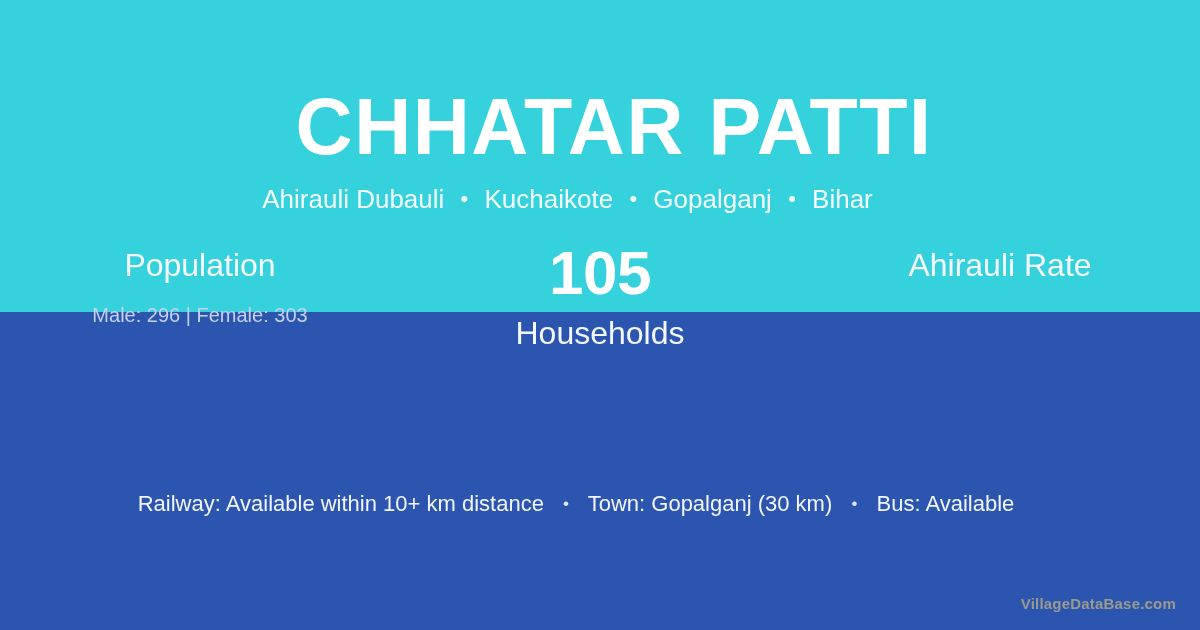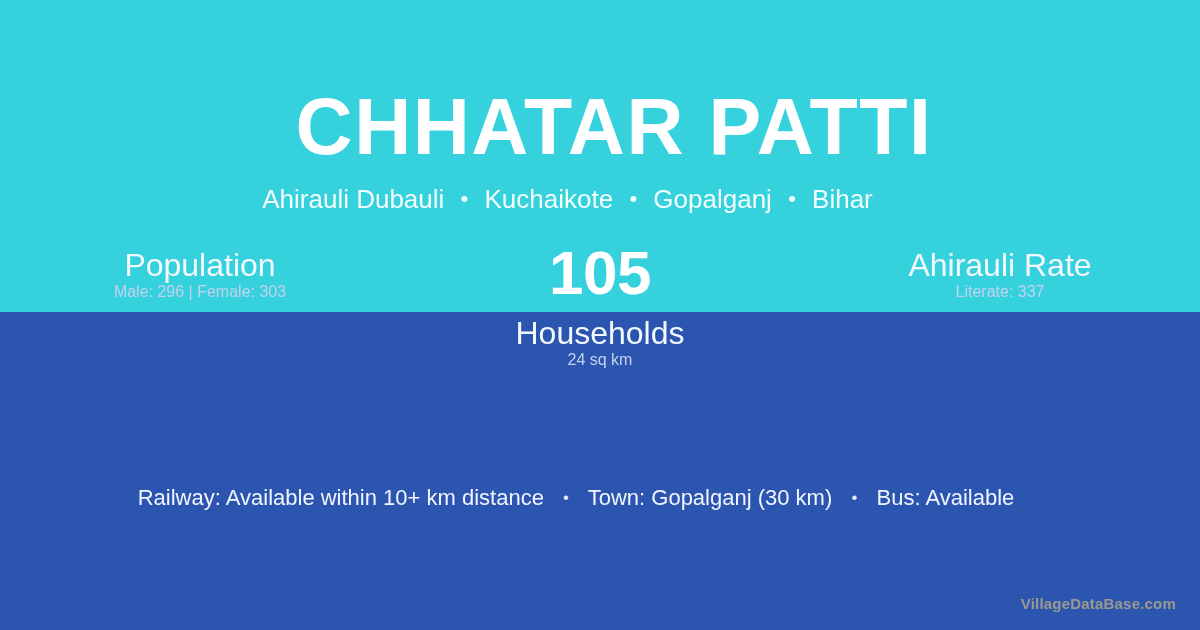--- a/index.html
+++ b/index.html
@@ -117,36 +117,36 @@
     display: block;
     font-size: 32px;
     line-height: 30px;
     color: #f4f8ff;
     margin-top: 10px;
     white-space: nowrap;
   }
 
   .stat-sub {
     display: block;
-    font-size: 16px;
+    font-size: 20px;
     line-height: 22px;
     color: #c4d2ef;
-    margin-top: 1px;
+    margin-top: 24px;
     white-space: nowrap;
   }
 
   
   #facilities-line {
     position: absolute;
     top: 483px;
     left: 0;
     width: 1152px;
     text-align: center;
     font-size: 22px;
-    line-height: 30px;
+    line-height: 41px;
     color: #f1f5ff;
     white-space: nowrap;
     z-index: 4;
   }
 
   #facilities-line .sep {
     display: inline-block;
     padding: 0 13px;
     font-size: 17px;
     vertical-align: 2px;
@@ -192,26 +192,24 @@
   <div id="stats-row">
 
     <div class="stat-col">
       <span class="stat-label">Population</span>
       <span class="stat-sub">Male: 296 | Female: 303</span>
     </div>
 
     <div class="stat-col">
       <span class="stat-value">105</span>
       <span class="stat-label">Households</span>
-      <span class="stat-sub">24 sq km</span>
     </div>
 
     <div class="stat-col">
       <span class="stat-label">Ahirauli Rate</span>
-      <span class="stat-sub">Literate: 337</span>
     </div>
 
   </div>
 
   <div id="facilities-line">
     <span>Railway: Available within 10+ km distance</span>
     <span class="sep">•</span>
     <span>Town: Gopalganj (30 km)</span>
     <span class="sep">•</span>
     <span>Bus: Available</span>

